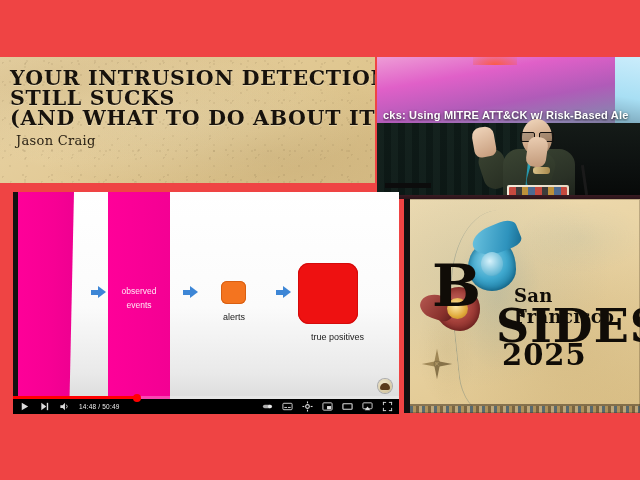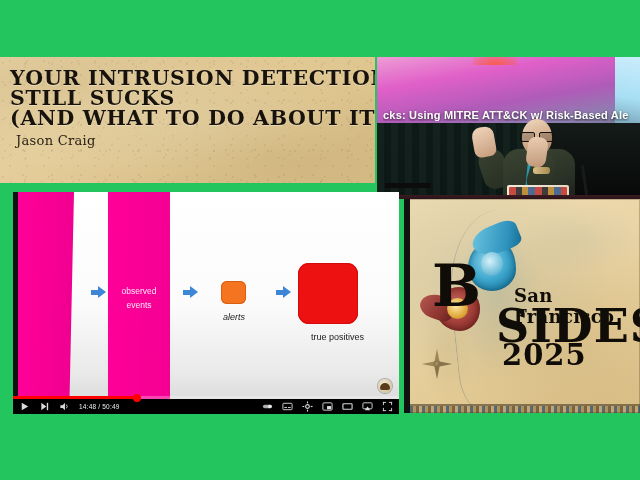--- a/index.html
+++ b/index.html
@@ -1,17 +1,17 @@
 <!DOCTYPE html>
 <html><head>
 <meta charset="utf-8">
 <style>
   html,body{margin:0;padding:0;background:#000;}
   body{width:640px;height:480px;overflow:hidden;font-family:"Liberation Sans",sans-serif;}
-  #stage{position:relative;width:640px;height:480px;background:#22c55e;}
+  #stage{position:relative;width:640px;height:480px;background:#ef4444;}
 
   
   #title-card{
     position:absolute;left:0;top:57px;width:375px;height:126px;
     background:
       radial-gradient(ellipse at 18% 22%, rgba(160,130,75,.18), transparent 55%),
       radial-gradient(ellipse at 72% 78%, rgba(150,120,70,.20), transparent 60%),
       radial-gradient(ellipse at 45% 50%, rgba(255,245,210,.35), transparent 70%),
       linear-gradient(145deg,#e9d4a6 0%,#e3cb98 40%,#dfc68f 70%,#d9bf88 100%);
     overflow:hidden;
@@ -138,21 +138,21 @@
   .flow-arrow .shaft{position:absolute;left:0;top:4px;width:8px;height:5px;background:#3d86d6;}
   .flow-arrow .head{position:absolute;left:7px;top:0;width:0;height:0;
     border-top:6.5px solid transparent;border-bottom:6.5px solid transparent;border-left:8px solid #3d86d6;}
   #arrow1{left:78px;top:94px;}
   #arrow2{left:170px;top:94px;}
   #arrow3{left:263px;top:94px;}
 
   #box-alerts{position:absolute;left:208px;top:89px;width:25px;height:23px;border-radius:6px;
     background:#f4741f;box-shadow:inset 0 0 0 1px #d85f12;}
   #cap-alerts{position:absolute;left:197px;top:120px;width:48px;text-align:center;
-    color:#1a1a1a;font-size:9px;font-style:italic;}
+    color:#1a1a1a;font-size:9px;}
   #box-tp{position:absolute;left:285px;top:71px;width:60px;height:61px;border-radius:11px;
     background:#ee1111;box-shadow:inset 0 0 0 1px #d40b0b;}
   #cap-tp{position:absolute;left:281px;top:140px;width:70px;text-align:right;
     color:#1a1a1a;font-size:9px;}
 
   #yt-watermark{position:absolute;right:7px;bottom:6px;width:14px;height:14px;border-radius:50%;
     background:radial-gradient(circle at 40% 35%,#f3ead3,#c8b88c);
     box-shadow:0 0 0 1px rgba(0,0,0,.25);}
   #yt-watermark:after{content:"";position:absolute;left:2px;top:4px;width:10px;height:7px;
     border-radius:5px 5px 2px 2px;background:#5a3a1c;}

